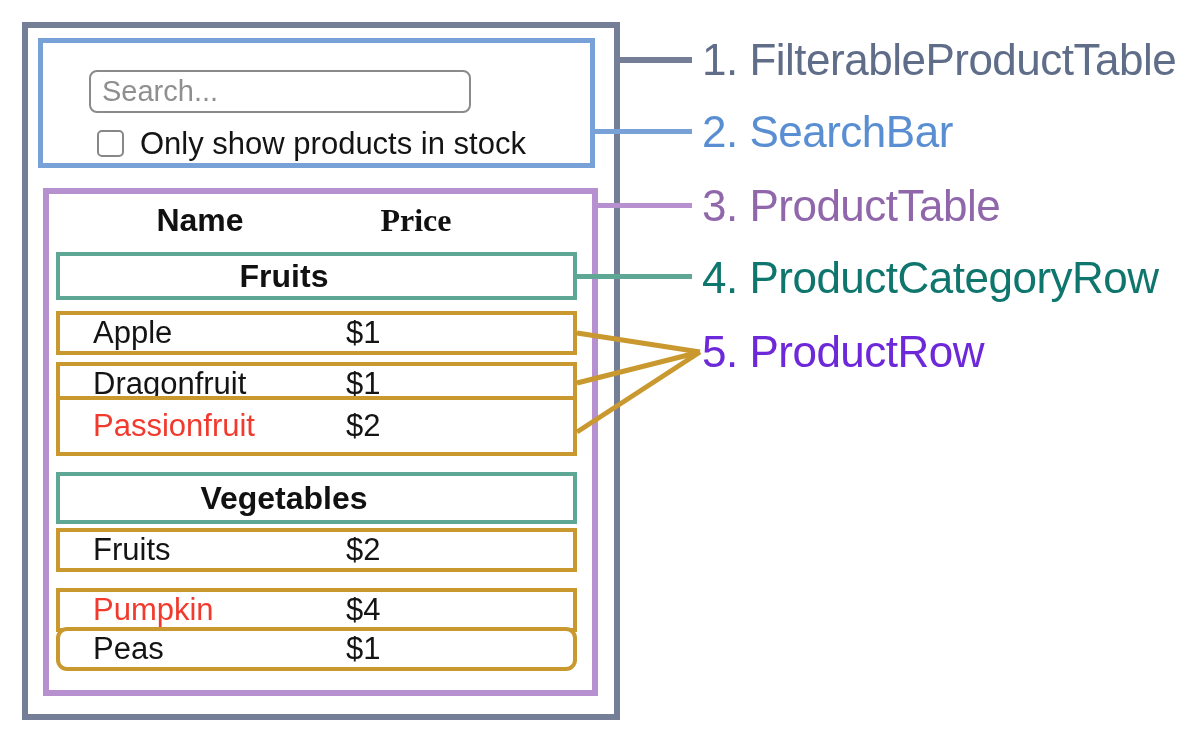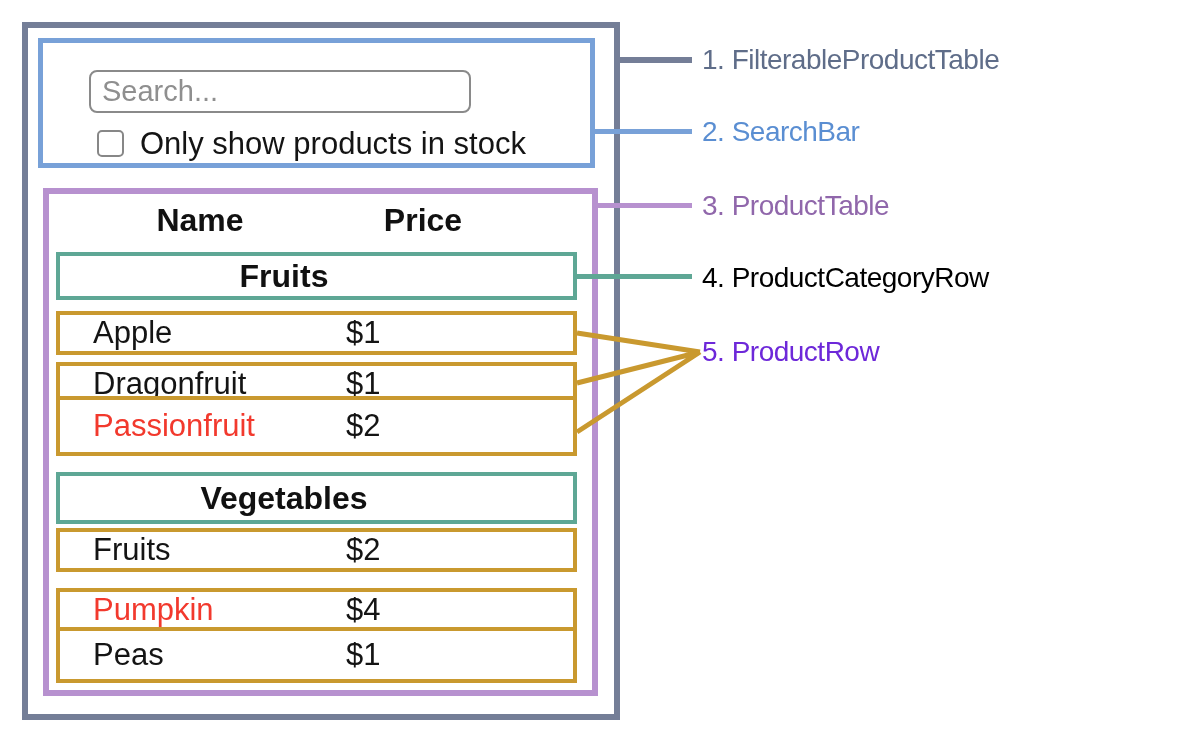--- a/index.html
+++ b/index.html
@@ -29,55 +29,55 @@
   .checkbox-label {
     position:absolute; left:140px; top:127px; height:33px; line-height:33px;
     font-size:31px; color:#141414; z-index:2; white-space:nowrap;
   }
 
   .th {
     position:absolute; top:202px; width:200px; text-align:center;
     font-weight:bold; font-size:32px; color:#111111; z-index:2;
   }
   .th-name  { left:100px; }
-  .th-price { left:323px; }
+  .th-price { left:316px;font-family:Liberation Serif, serif; }
 
   .cat-box { left:56px; width:521px; border:4px solid var(--c-category_row); }
   .cat0 { top:252px; height:48px; }
   .cat1 { top:472px; height:52px; }
   .cat-text {
     position:absolute; left:4px; top:0; width:440px; height:100%;
     display:flex; align-items:center; justify-content:center;
     font-weight:bold; font-size:32px; color:#111111; white-space:nowrap;
   }
 
   .row-box { left:56px; width:521px; border:4px solid var(--c-product_row); }
   .r0 { top:311px; height:44px; }
   .r1 { top:362px; height:44px; }
   .r2 { top:396px; height:60px; }
   .r3 { top:528px; height:44px; }
   .r4 { top:588px; height:44px; }
-  .r5 { top:627px; height:56px; }
+  .r5 { top:627px; height:44px;border-radius:11px; }
   .cell {
     position:absolute; top:0; height:100%; display:flex; align-items:center;
     font-size:31px; color:#141414; white-space:nowrap;
   }
   .cell.name  { left:33px; }
   .cell.price { left:286px; }
 
   .line { position:absolute; z-index:5; }
   .slate-line  { left:614px; top:57px;  width:78px;  height:6px; background:var(--c-container); }
   .blue-line   { left:591px; top:129px; width:101px; height:5px; background:var(--c-search_bar); }
   .purple-line { left:593px; top:203px; width:99px;  height:5px; background:var(--c-product_table); }
   .teal-line   { left:573px; top:274px; width:119px; height:5px; background:var(--c-category_row); }
   .gold-lines  { position:absolute; left:572px; top:325px; width:135px; height:115px; z-index:5; }
 
   .lbl {
     position:absolute; left:702px; height:52px; line-height:52px;
-    font-size:28px; letter-spacing:-0.5px; white-space:nowrap; z-index:6;
+    font-size:44px; letter-spacing:-0.5px; white-space:nowrap; z-index:6;
   }
   .lbl0 { top:34px; }
   .lbl1 { top:106px; }
   .lbl2 { top:180px; }
   .lbl3 { top:252px; }
   .lbl4 { top:326px; }
 </style>
 </head>
 <body>
 
@@ -130,16 +130,16 @@
   <div class="line blue-line"></div>
   <div class="line purple-line"></div>
   <div class="line teal-line"></div>
   <svg class="gold-lines" viewBox="0 0 135 115">
     <path d="M5 8 L128 27 M5 58 L128 27 M5 107 L128 27" fill="none" stroke="var(--c-product_row)" stroke-width="5"></path>
   </svg>
 
   <div class="lbl lbl0" style="color: rgb(95, 109, 137);">1. FilterableProductTable</div>
   <div class="lbl lbl1" style="color: rgb(90, 142, 210);">2. SearchBar</div>
   <div class="lbl lbl2" style="color: rgb(144, 103, 171);">3. ProductTable</div>
-  <div class="lbl lbl3" style="color: #000000;">4. ProductCategoryRow</div>
+  <div class="lbl lbl3" style="color: #0f766e;">4. ProductCategoryRow</div>
   <div class="lbl lbl4" style="color: #6d28d9;">5. ProductRow</div>
 
 </div>
 
 </body></html>

